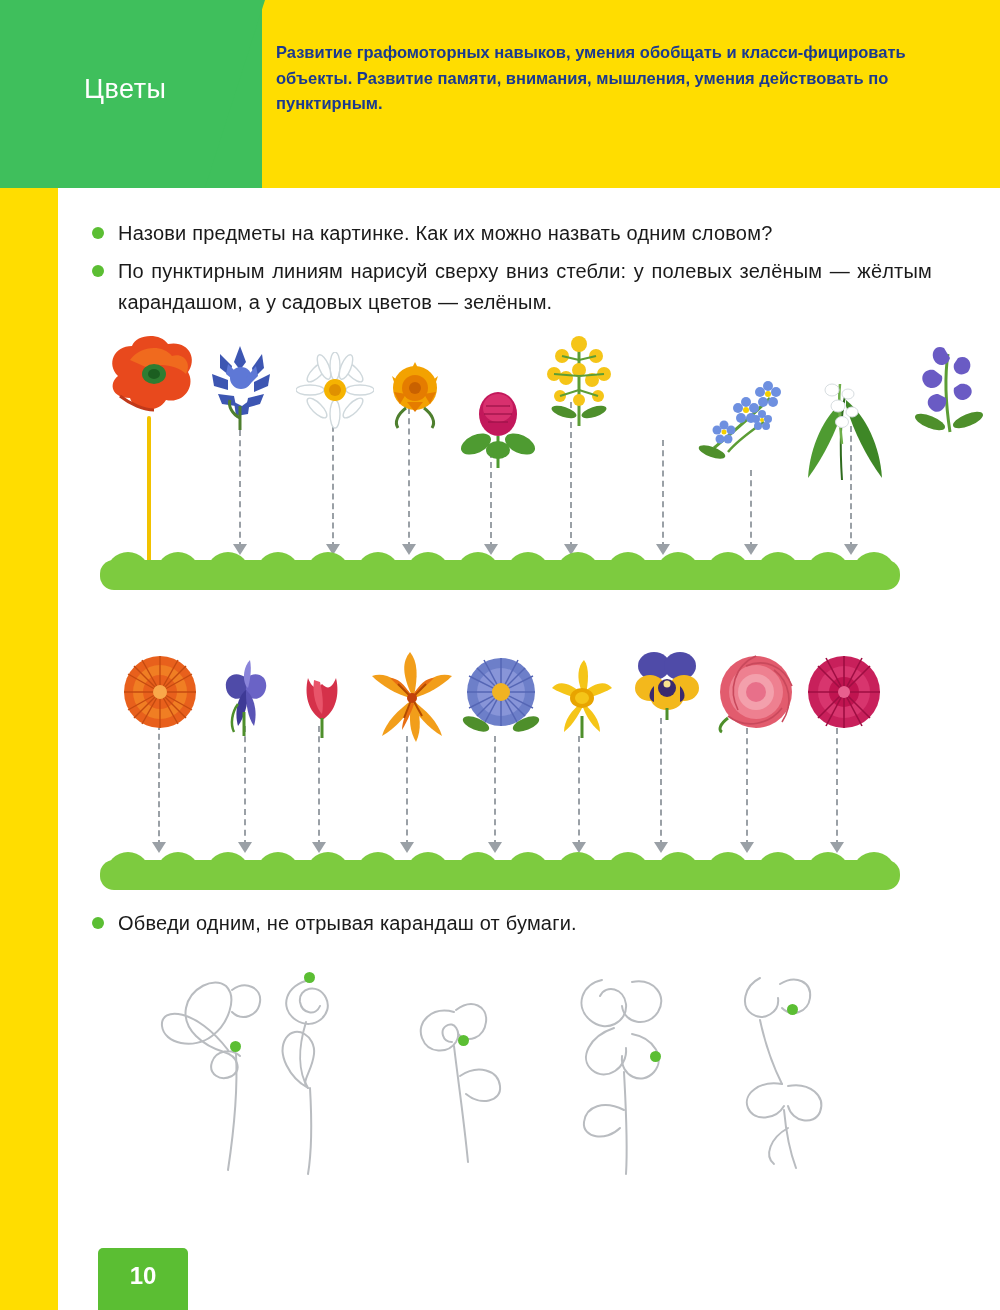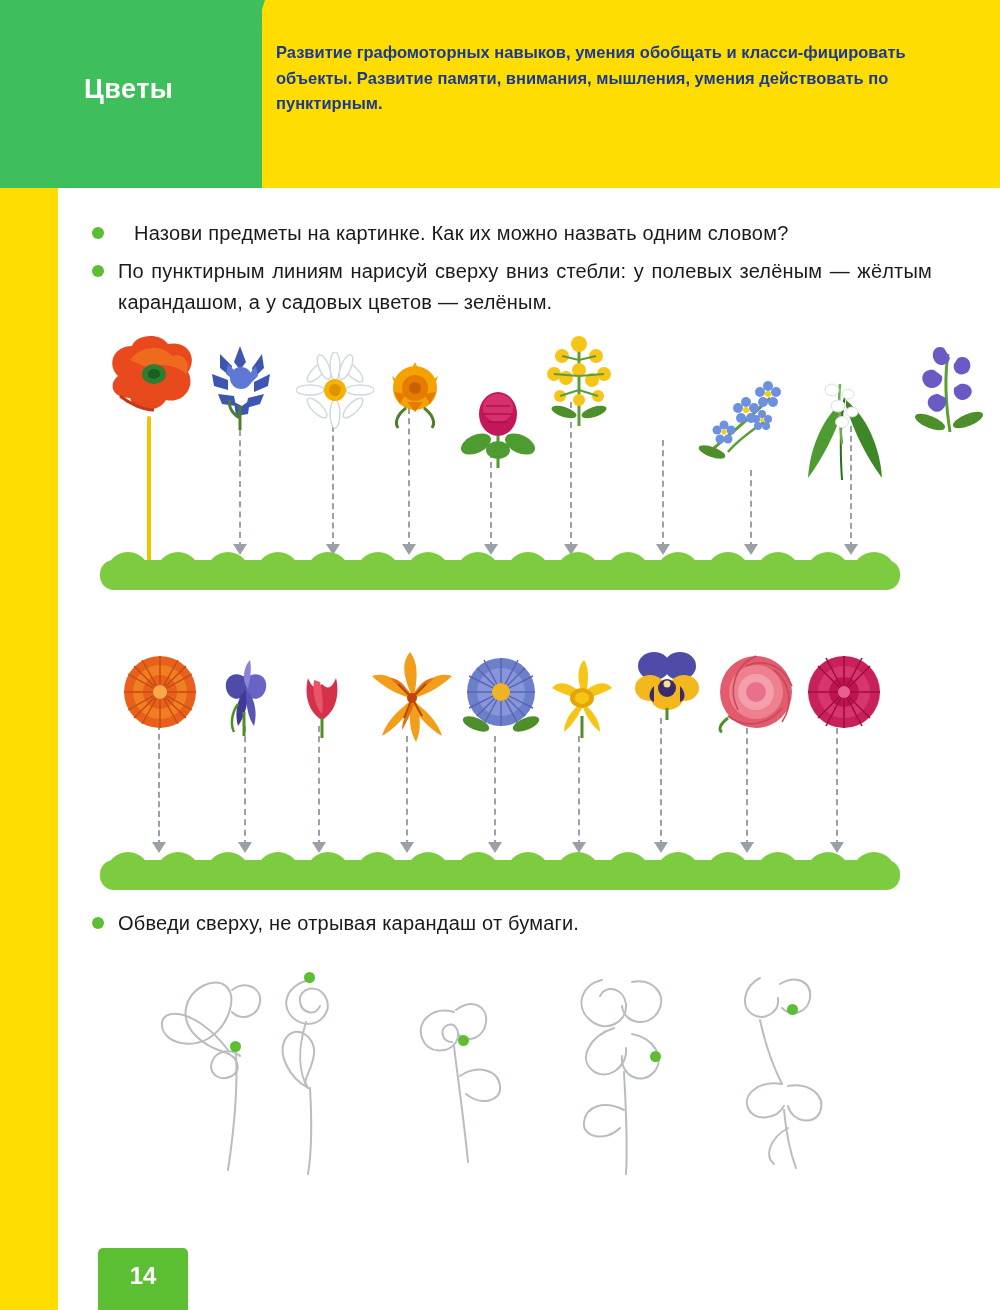--- a/index.html
+++ b/index.html
@@ -26,40 +26,40 @@
     position:absolute;left:0;top:0;width:262px;height:188px;
     background:#3FBF5C;
   }
   .green-banner:after{
     content:"";position:absolute;left:205px;top:0;width:60px;height:188px;
     background:#3FBF5C;
     clip-path:polygon(0 0,100% 0,0 100%);
   }
   .banner-title{
     position:absolute;left:84px;top:74px;
-    color:#ffffff;font-size:27px;font-weight:bold;letter-spacing:.5px;
+    color:#ffffff;font-size:27px;font-weight:normal;letter-spacing:.5px;
     z-index:4;
   }
   .header-text{
     position:absolute;left:276px;top:40px;width:680px;
     color:#1b3a8f;font-size:16.5px;font-weight:bold;line-height:1.55;
   }
   
   .task{
     position:absolute;display:flex;align-items:flex-start;
   }
   .bullet{
     width:12px;height:12px;border-radius:50%;background:#5BBE33;
     flex:0 0 12px;margin-top:9px;margin-right:14px;
   }
   .task-text{
     color:#1a1a1a;font-size:20px;line-height:1.55;letter-spacing:.2px;
     text-align:justify;
   }
-  #task1{left:92px;top:218px;width:840px;gap:16px;}
+  #task1{left:92px;top:218px;width:840px;}
   #task2{left:92px;top:256px;width:840px;}
   #task3{left:92px;top:908px;width:840px;}
 
   
   .row{position:absolute;}
   #row1{left:100px;top:330px;width:812px;height:260px;}
   #row2{left:100px;top:640px;width:812px;height:250px;}
 
   .ground{
     position:absolute;left:0;width:800px;height:30px;
@@ -112,21 +112,21 @@
 <div class="task" id="task1">
   <div class="bullet"></div>
   <div class="task-text">Назови предметы на картинке. Как их можно назвать одним словом?</div>
 </div>
 <div class="task" id="task2">
   <div class="bullet"></div>
   <div class="task-text">По пунктирным линиям нарисуй сверху вниз стебли: у полевых зелёным — жёлтым карандашом, а у садовых цветов — зелёным.</div>
 </div>
 <div class="task" id="task3">
   <div class="bullet"></div>
-  <div class="task-text">Обведи сверху, не отрывая карандаш от бумаги.</div>
+  <div class="task-text">Обведи одним, не отрывая карандаш от бумаги.</div>
 </div>
 
 <div class="row" id="row1">
 
   <div class="stem-solid" style="left:47px;top:86px;height:148px;"></div>
 
   <div class="stem-dash" style="left:139px;top:100px;height:118px;"></div>
   <div class="arrow" style="left:133px;top:214px;"></div>
 
   <div class="stem-dash" style="left:232px;top:86px;height:132px;"></div>
@@ -598,13 +598,13 @@
     </g>
   </svg>
   <div class="dot" style="left:110px;top:91px;"></div>
   <div class="dot" style="left:184px;top:22px;"></div>
   <div class="dot" style="left:338px;top:85px;"></div>
   <div class="dot" style="left:530px;top:101px;"></div>
   <div class="dot" style="left:667px;top:54px;"></div>
 </div>
 
 <div class="pagenum-tab"></div>
-<div class="pagenum">14</div>
+<div class="pagenum">10</div>
 
 </body></html>

